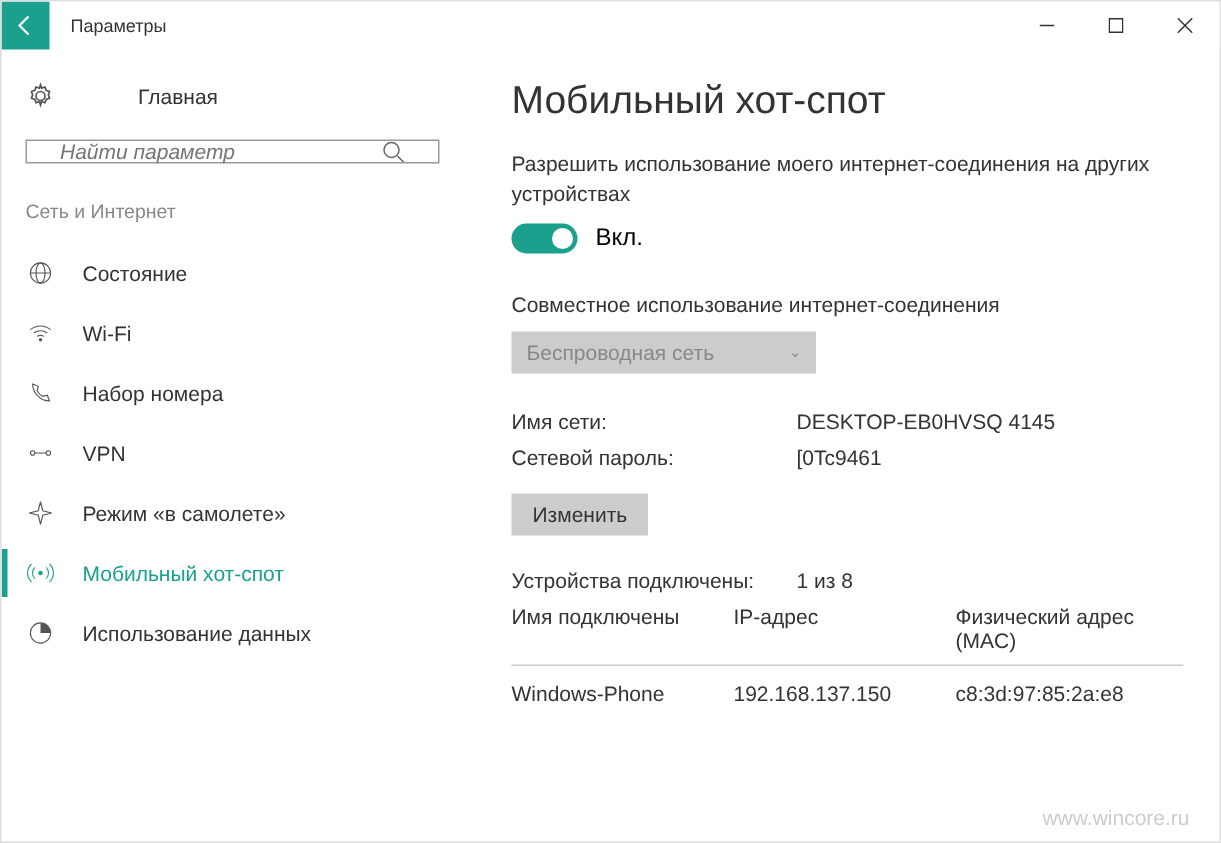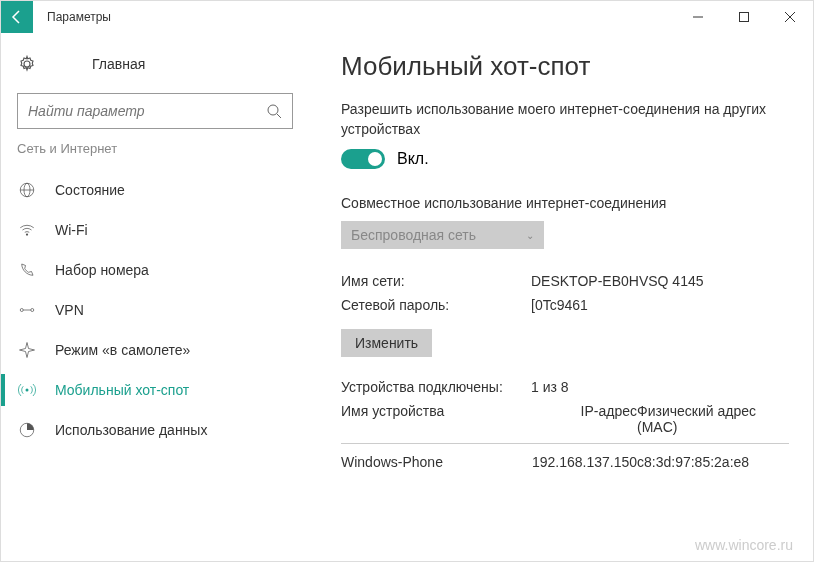--- a/index.html
+++ b/index.html
@@ -9,21 +9,21 @@
 .back-btn { width: 32px; height: 32px; background: #1ba08e; display: flex; align-items: center; justify-content: center; color: #fff; font-size: 16px; }
 .title { margin-left: 14px; font-size: 12px; color: #333; flex: 1; }
 .win-controls { display: flex; }
 .win-btn { width: 46px; height: 32px; display: flex; align-items: center; justify-content: center; font-size: 10px; color: #333; font-family: "Segoe MDL2 Assets", sans-serif; }
 
 .content { display: flex; height: calc(100% - 32px); }
 
 .sidebar { width: 308px; padding: 10px 0 0 0; overflow: hidden; position: relative; }
 .sidebar-home { display: flex; align-items: center; padding: 12px 16px; font-size: 14px; color: #333; gap: 37px; }
 .sidebar-home .icon { width: 20px; margin-right: 18px; display: flex; justify-content: center; }
-.search-box { margin: 8px 16px 4px 16px; border: 1px solid #999; height: 36px; display: flex; align-items: center; padding: 0 10px; }
+.search-box { margin: 8px 16px 16px 16px; border: 1px solid #999; height: 16px; display: flex; align-items: center; padding: 0 22px; }
 .search-box input { border: none; outline: none; flex: 1; font-size: 14px; color: #666; font-style: italic; background: transparent; }
 .search-box .icon { color: #666; }
 .section-header { padding: 8px 16px 14px 16px; font-size: 13px; color: #888; }
 .nav-item { display: flex; align-items: center; padding: 11px 16px; font-size: 14px; color: #333; position: relative; }
 .nav-item .icon { width: 20px; margin-right: 18px; display: flex; justify-content: center; color: #555; }
 .nav-item.active { color: #1ba08e; }
 .nav-item.active .icon { color: #1ba08e; }
 .nav-item.active::before { content: ""; position: absolute; left: 0; top: 4px; bottom: 4px; width: 4px; background: #1ba08e; }
 
 .main { flex: 1; padding: 18px 24px 0 32px; overflow: hidden; }
@@ -34,21 +34,21 @@
 .toggle::after { content: ""; position: absolute; right: 3px; top: 3px; width: 14px; height: 14px; border-radius: 50%; background: #fff; }
 .section-label { font-size: 14px; color: #333; margin-bottom: 10px; }
 .dropdown { display: inline-flex; align-items: center; background: #ccc; padding: 6px 10px; color: #888; font-size: 14px; margin-bottom: 24px; min-width: 170px; justify-content: space-between; gap: 36px; }
 .dropdown .chev { margin-left: 14px; font-size: 10px; }
 .info-row { display: flex; margin-bottom: 8px; font-size: 14px; color: #333; }
 .info-label { width: 190px; }
 .btn { display: inline-block; background: #ccc; padding: 6px 14px; font-size: 14px; color: #333; margin-top: 8px; margin-bottom: 22px; border: none; }
 .table { font-size: 14px; color: #333; }
 .table-header { display: flex; border-bottom: 1px solid #ccc; padding-bottom: 8px; margin-bottom: 10px; }
 .col1 { width: 148px; }
-.col2 { width: 148px; text-align: right; }
+.col2 { width: 148px; }
 .col3 { flex: 1; }
 .watermark { position: absolute; bottom: 8px; right: 20px; color: #ccc; font-size: 14px; }
 svg { display: block; }
 </style>
 </head>
 <body>
 
 <div class="titlebar">
   <div class="back-btn">
     <svg width="16" height="16" viewBox="0 0 16 16">
@@ -182,21 +182,21 @@
       <div class="info-label">Сетевой пароль:</div>
       <div>[0Tc9461</div>
     </div>
     <button class="btn">Изменить</button>
     <div class="info-row">
       <div class="info-label">Устройства подключены:</div>
       <div>1 из 8</div>
     </div>
     <div class="table">
       <div class="table-header">
-        <div class="col1">Имя устройства</div>
+        <div class="col1">Имя подключены</div>
         <div class="col2">IP-адрес</div>
         <div class="col3">Физический адрес (MAC)</div>
       </div>
       <div class="table-header" style="border:none;">
         <div class="col1">Windows-Phone</div>
         <div class="col2">192.168.137.150</div>
         <div class="col3">c8:3d:97:85:2a:e8</div>
       </div>
     </div>
   </div>

